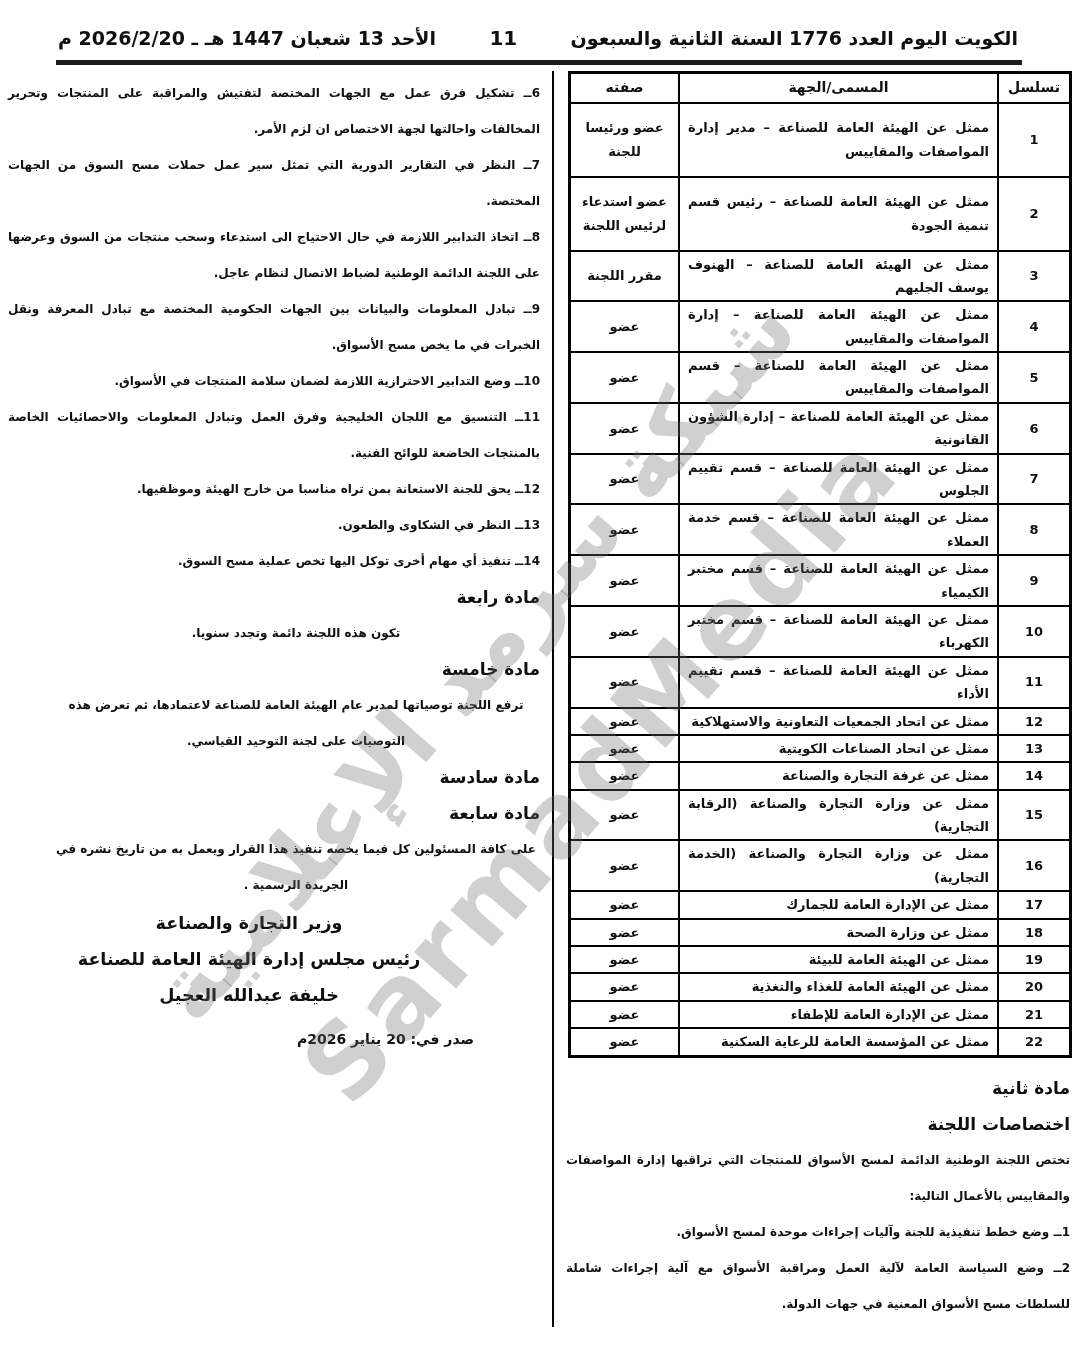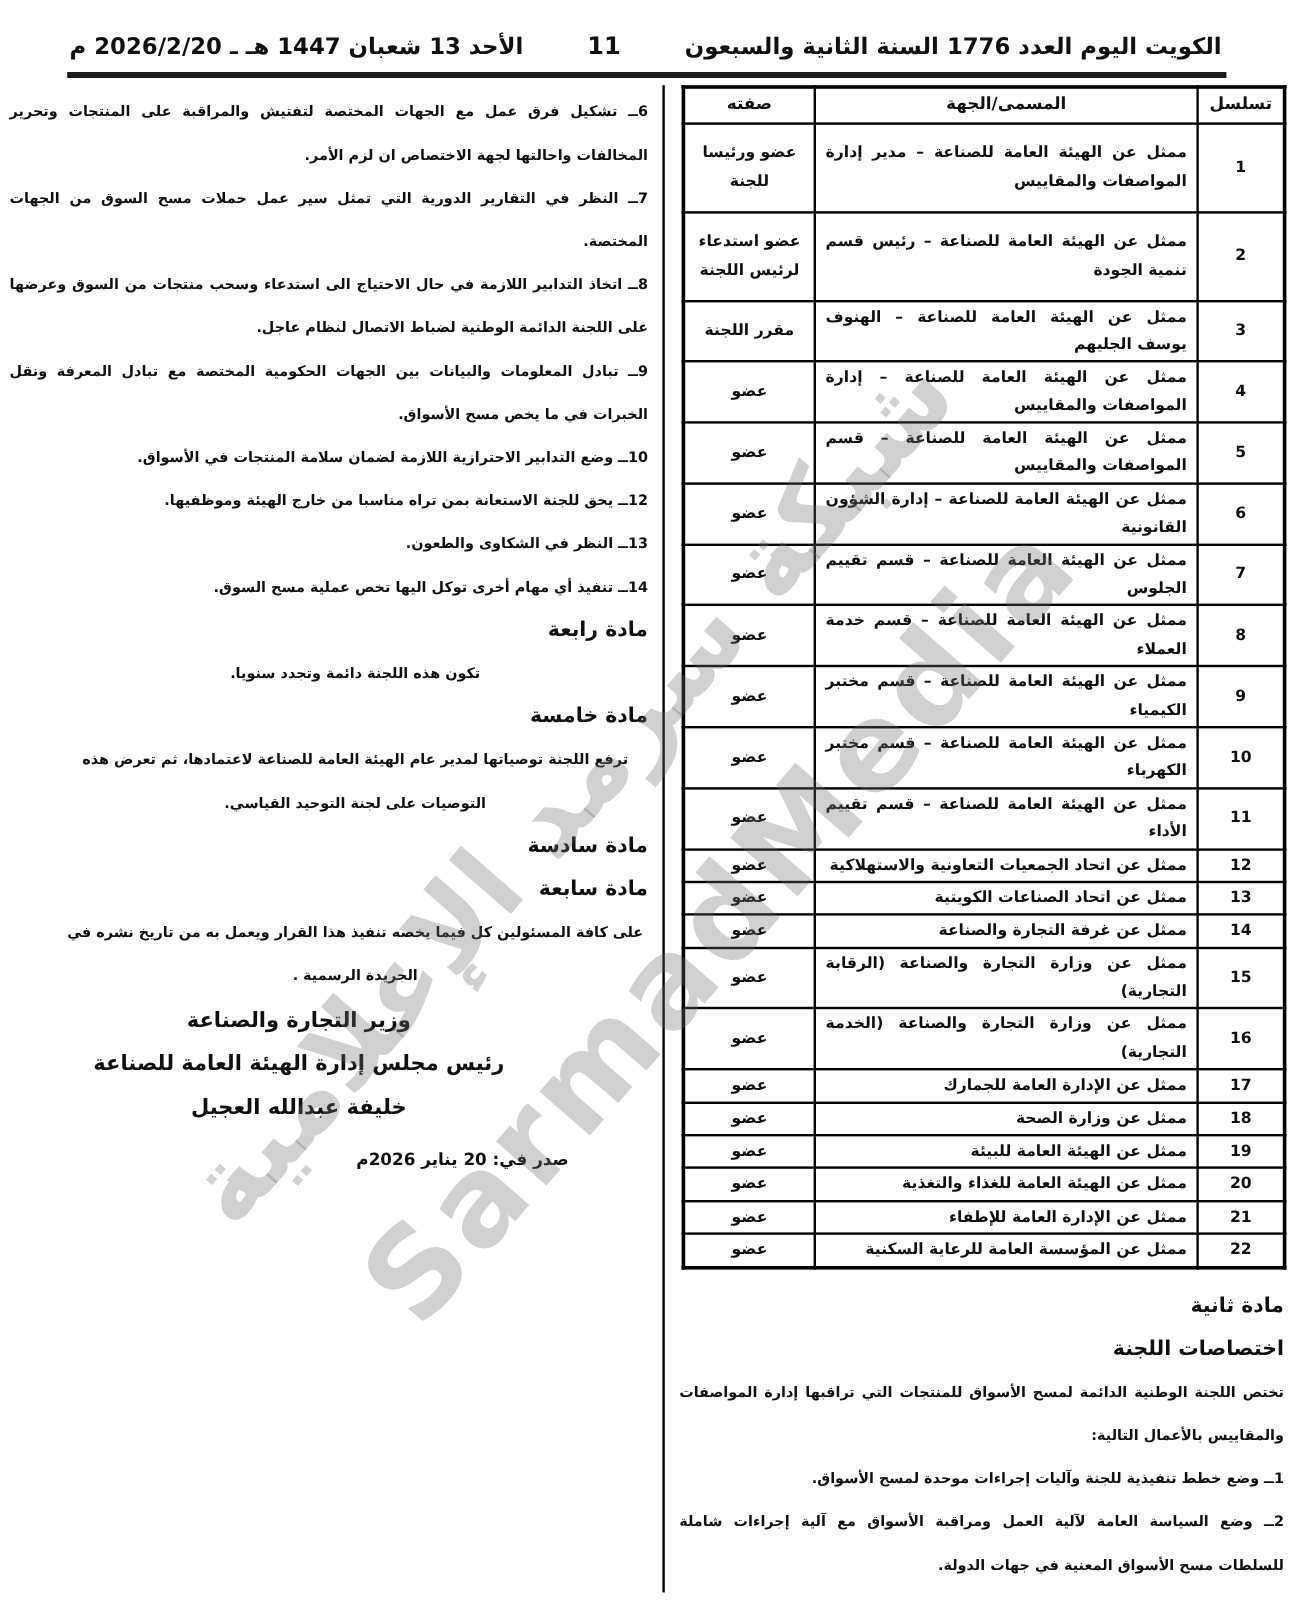--- a/index.html
+++ b/index.html
@@ -212,20 +212,21 @@
 
     <div class="divider"></div>
 
     <div class="col-left">
       <div>
           <p class="item">6ــ تشكيل فرق عمل مع الجهات المختصة لتفتيش والمراقبة على المنتجات وتحرير المخالفات واحالتها لجهة الاختصاص ان لزم الأمر.</p>
           <p class="item">7ــ النظر في التقارير الدورية التي تمثل سير عمل حملات مسح السوق من الجهات المختصة.</p>
           <p class="item">8ــ اتخاذ التدابير اللازمة في حال الاحتياج الى استدعاء وسحب منتجات من السوق وعرضها على اللجنة الدائمة الوطنية لضباط الاتصال لنظام عاجل.</p>
           <p class="item">9ــ تبادل المعلومات والبيانات بين الجهات الحكومية المختصة مع تبادل المعرفة ونقل الخبرات في ما يخص مسح الأسواق.</p>
           <p class="item">10ــ وضع التدابير الاحترازية اللازمة لضمان سلامة المنتجات في الأسواق.</p>
+          <p class="item">11ــ التنسيق مع اللجان الخليجية وفرق العمل وتبادل المعلومات والاحصائيات الخاصة بالمنتجات الخاضعة للوائح الفنية.</p>
           <p class="item">12ــ يحق للجنة الاستعانة بمن تراه مناسبا من خارج الهيئة وموظفيها.</p>
           <p class="item">13ــ النظر في الشكاوى والطعون.</p>
           <p class="item">14ــ تنفيذ أي مهام أخرى توكل اليها تخص عملية مسح السوق.</p>
         </div>
 
       <div>
           <div>
           <h3 class="article-title">مادة رابعة</h3>
           <p class="article-body">تكون هذه اللجنة دائمة وتجدد سنويا.</p>
         </div>

